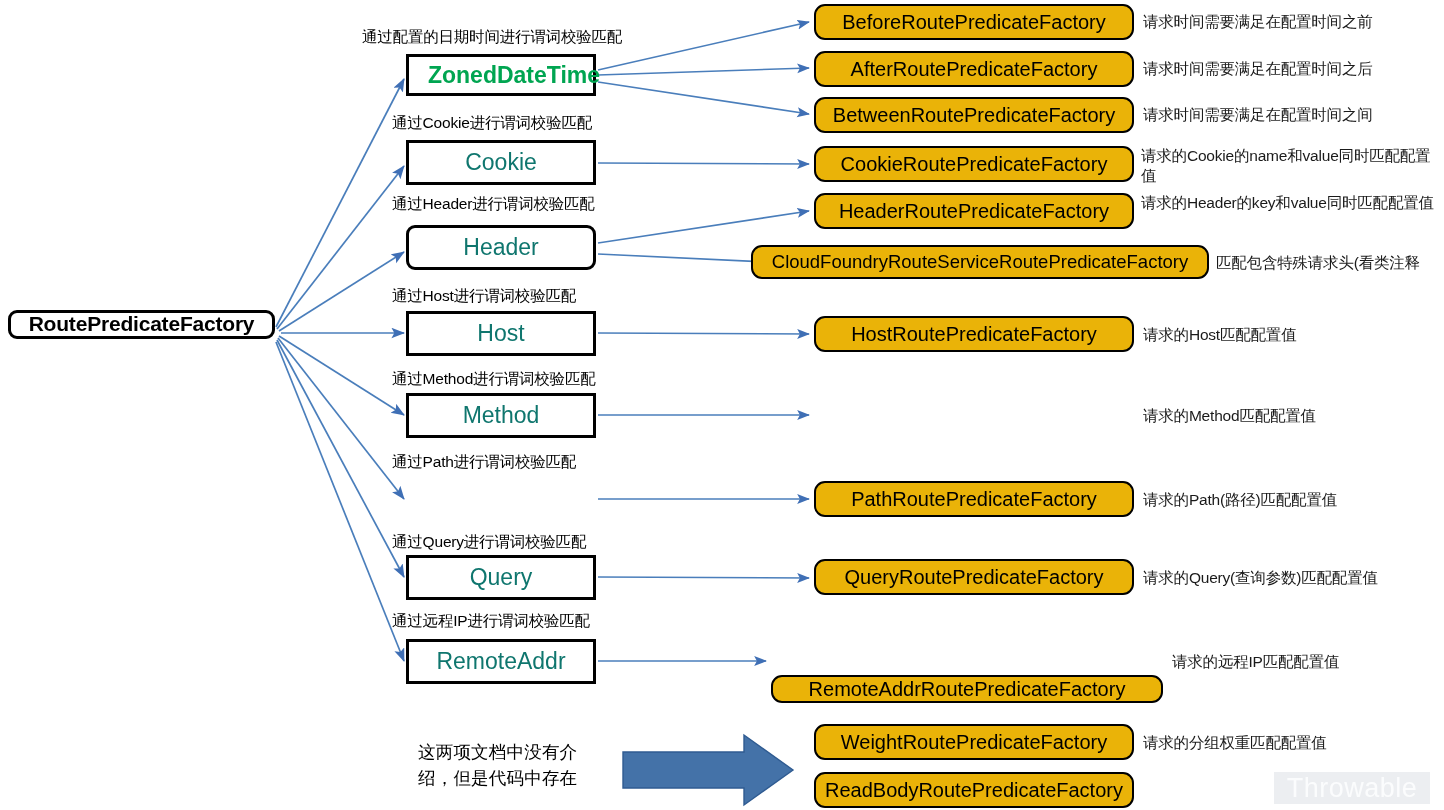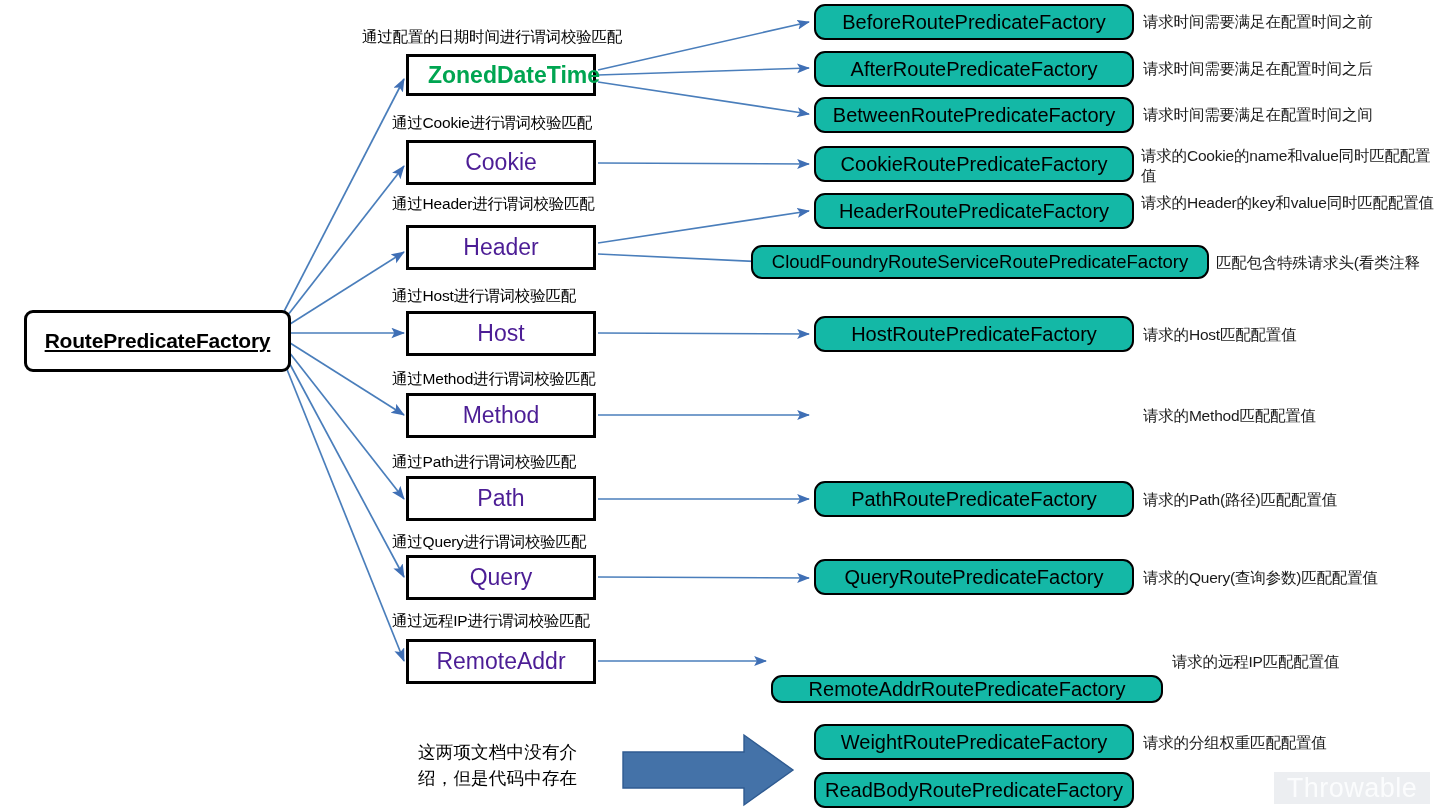--- a/index.html
+++ b/index.html
@@ -43,33 +43,33 @@
     font-weight: bold;
     font-size: 21px;
     color: #000000;
     letter-spacing: -0.2px;
   }
   
   .mid-node {
     border: 3px solid #000000;
     background: #ffffff;
     font-size: 23px;
-    color: #4c1d95;
+    color: #0f766e;
     font-weight: 400;
   }
   .mid-node.accent {
     color: #00a551;
     font-weight: bold;
     padding-left: 26px;
   }
   
   .leaf-node {
     border: 2.5px solid #000000;
     border-radius: 11px;
-    background: #14b8a6;
+    background: #eab308;
     font-size: 20px;
     color: #000000;
   }
   .leaf-node.narrow-text {
     font-size: 18.5px;
   }
   
   .edge-label {
     position: absolute;
     font-size: 15.5px;
@@ -150,50 +150,47 @@
       <path d="M598,577 L809,578"></path>
 
       <path d="M598,661 L766,661"></path>
     </g>
 
     <g>
       <path d="M623,752 L744,752 L744,735 L793,770 L744,805 L744,788 L623,788 Z" fill="#4472a8" stroke="#2f5b91" stroke-width="1.4"></path>
     </g>
   </svg>
 
-  <div class="node root-node" style="left:24px; top:310px; width:267px; height:62px;text-decoration:underline;">
+  <div class="node root-node" style="left:8px; top:310px; width:267px; height:29px;">
     <span>RoutePredicateFactory</span>
   </div>
 
   <div class="edge-label" style="left:362px; top:27px;">通过配置的日期时间进行谓词校验匹配</div>
   <div class="edge-label" style="left:392px; top:113px;">通过Cookie进行谓词校验匹配</div>
   <div class="edge-label" style="left:392px; top:194px;">通过Header进行谓词校验匹配</div>
   <div class="edge-label" style="left:392px; top:286px;">通过Host进行谓词校验匹配</div>
   <div class="edge-label" style="left:392px; top:369px;">通过Method进行谓词校验匹配</div>
   <div class="edge-label" style="left:392px; top:452px;">通过Path进行谓词校验匹配</div>
   <div class="edge-label" style="left:392px; top:532px;">通过Query进行谓词校验匹配</div>
   <div class="edge-label" style="left:392px; top:611px;">通过远程IP进行谓词校验匹配</div>
 
   <div class="node mid-node accent" style="left:406px; top:54px; width:190px; height:42px;">
     <span>ZonedDateTime</span>
   </div>
   <div class="node mid-node" style="left:406px; top:140px; width:190px; height:45px;">
     <span>Cookie</span>
   </div>
-  <div class="node mid-node" style="left:406px; top:225px; width:190px; height:45px;">
+  <div class="node mid-node" style="left:406px; top:225px; width:190px; height:45px;border-radius:9px;">
     <span>Header</span>
   </div>
   <div class="node mid-node" style="left:406px; top:311px; width:190px; height:45px;">
     <span>Host</span>
   </div>
   <div class="node mid-node" style="left:406px; top:393px; width:190px; height:45px;">
     <span>Method</span>
-  </div>
-  <div class="node mid-node" style="left:406px; top:476px; width:190px; height:45px;">
-    <span>Path</span>
   </div>
   <div class="node mid-node" style="left:406px; top:555px; width:190px; height:45px;">
     <span>Query</span>
   </div>
   <div class="node mid-node" style="left:406px; top:639px; width:190px; height:45px;">
     <span>RemoteAddr</span>
   </div>
 
   <div class="node leaf-node" style="left:814px; top:4px; width:320px; height:36px;">
     <span>BeforeRoutePredicateFactory</span>

